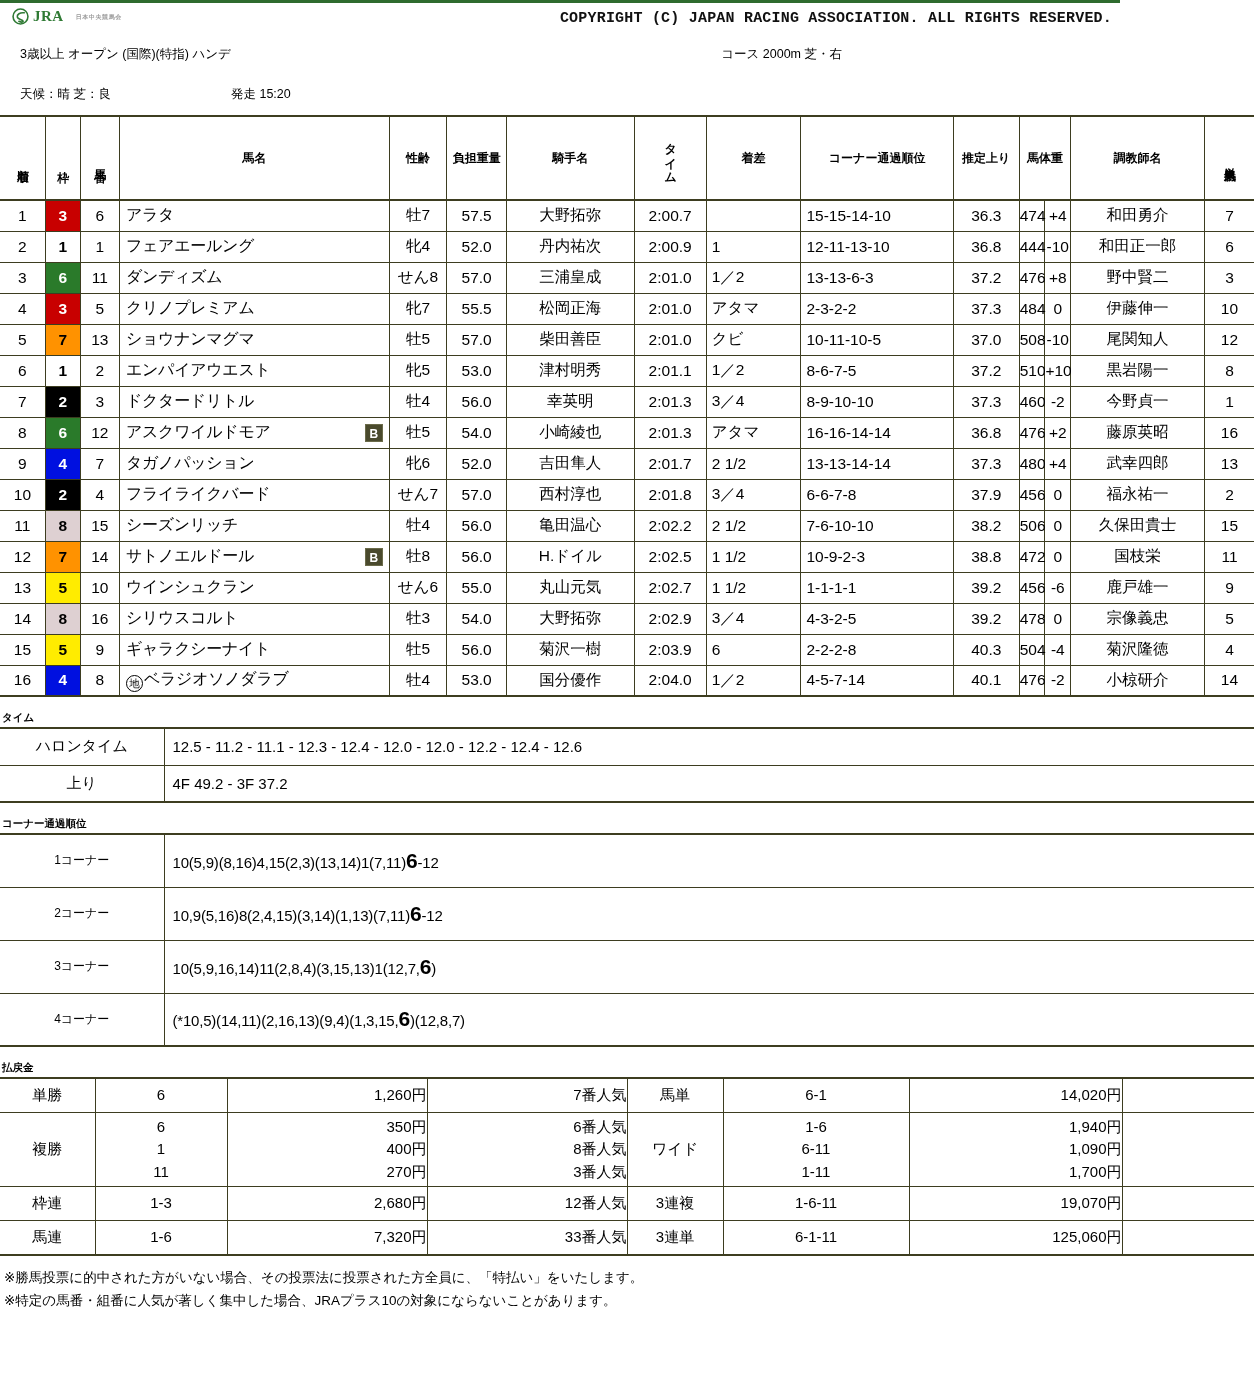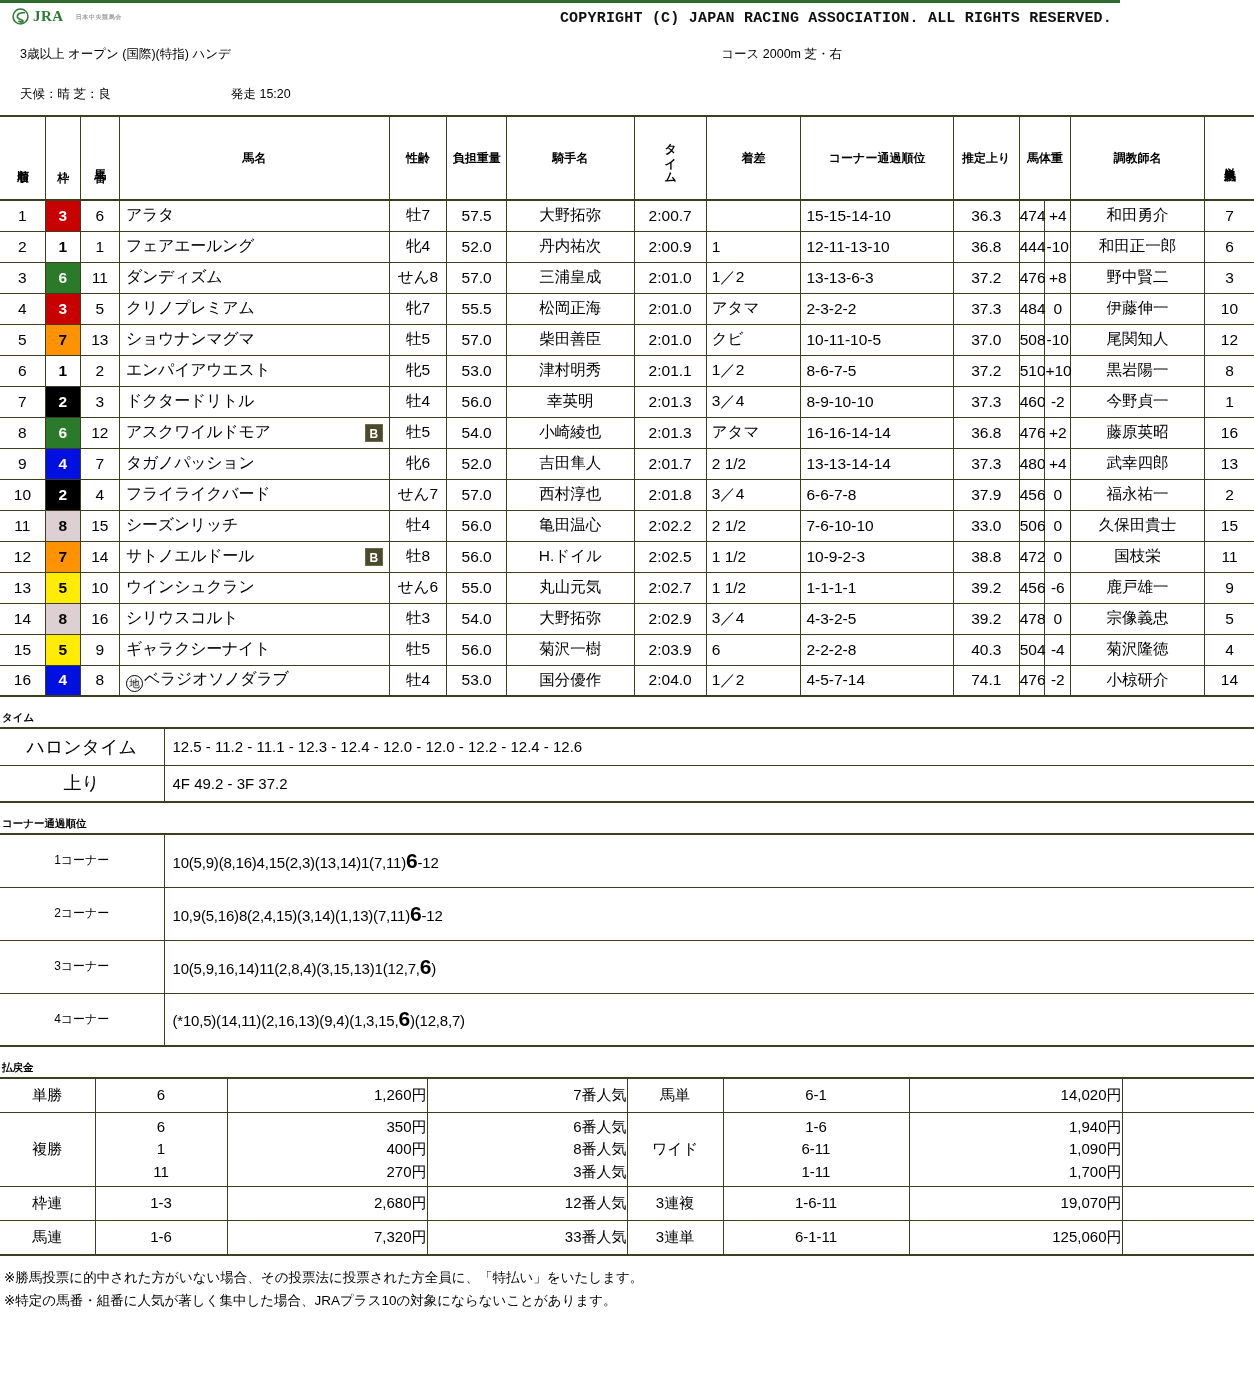--- a/index.html
+++ b/index.html
@@ -150,21 +150,21 @@
   .boxtable {
     width:1254px; border-top:2px solid #3d3d20; border-bottom:2px solid #3d3d20;
     table-layout:fixed;
   }
   .boxtable td {
     border-bottom:1px solid #3d3d20; border-right:1.5px solid #3d3d20;
     height:37px; font-size:15px; padding:0 0 0 8px; vertical-align:middle;
   }
   .boxtable tr:last-child td { border-bottom:none; }
   .boxtable td:last-child { border-right:none; }
-  .boxtable td.key { text-align:center; padding:0; font-size:18px; width:164px; }
+  .boxtable td.key { text-align:center; padding:0; font-size:15px; width:164px; }
   .corner-tbl td { height:53px; }
   .corner-tbl td.key { font-size:12px; }
   .corner-val { font-size:15.5px; letter-spacing:-0.2px; }
   .corner-val b { font-size:21px; font-weight:bold; }
 
   
   .payout {
     width:1254px; border-top:2px solid #3d3d20; border-bottom:2px solid #3d3d20;
     table-layout:fixed;
   }
@@ -414,21 +414,21 @@
           <td class="c-order">11</td>
           <td class="c-frame frame f8">8</td>
           <td class="c-num">15</td>
           <td class="c-horse horse-cell">シーズンリッチ</td>
           <td class="c-sex">牡4</td>
           <td class="c-weight">56.0</td>
           <td class="c-jockey">亀田温心</td>
           <td class="c-time">2:02.2</td>
           <td class="c-margin margin-cell">2 1/2</td>
           <td class="c-corner corner-cell">7-6-10-10</td>
-          <td class="c-agari">33.0</td>
+          <td class="c-agari">38.2</td>
           <td class="c-bw">506</td>
           <td class="c-bwdiff">0</td>
           <td class="c-trainer">久保田貴士</td>
           <td class="c-pop">15</td>
         </tr>
         <tr>
           <td class="c-order">12</td>
           <td class="c-frame frame f7">7</td>
           <td class="c-num">14</td>
           <td class="c-horse horse-cell">サトノエルドール<span class="blinker">B</span></td>
@@ -499,21 +499,21 @@
           <td class="c-order">16</td>
           <td class="c-frame frame f4">4</td>
           <td class="c-num">8</td>
           <td class="c-horse horse-cell"><span class="mark-chi">地</span>ベラジオソノダラブ</td>
           <td class="c-sex">牡4</td>
           <td class="c-weight">53.0</td>
           <td class="c-jockey">国分優作</td>
           <td class="c-time">2:04.0</td>
           <td class="c-margin margin-cell">1／2</td>
           <td class="c-corner corner-cell">4-5-7-14</td>
-          <td class="c-agari">74.1</td>
+          <td class="c-agari">40.1</td>
           <td class="c-bw">476</td>
           <td class="c-bwdiff">-2</td>
           <td class="c-trainer">小椋研介</td>
           <td class="c-pop">14</td>
         </tr>
       </tbody>
   </table>
 
   <div class="sec-label">タイム</div>
   <table class="boxtable">

